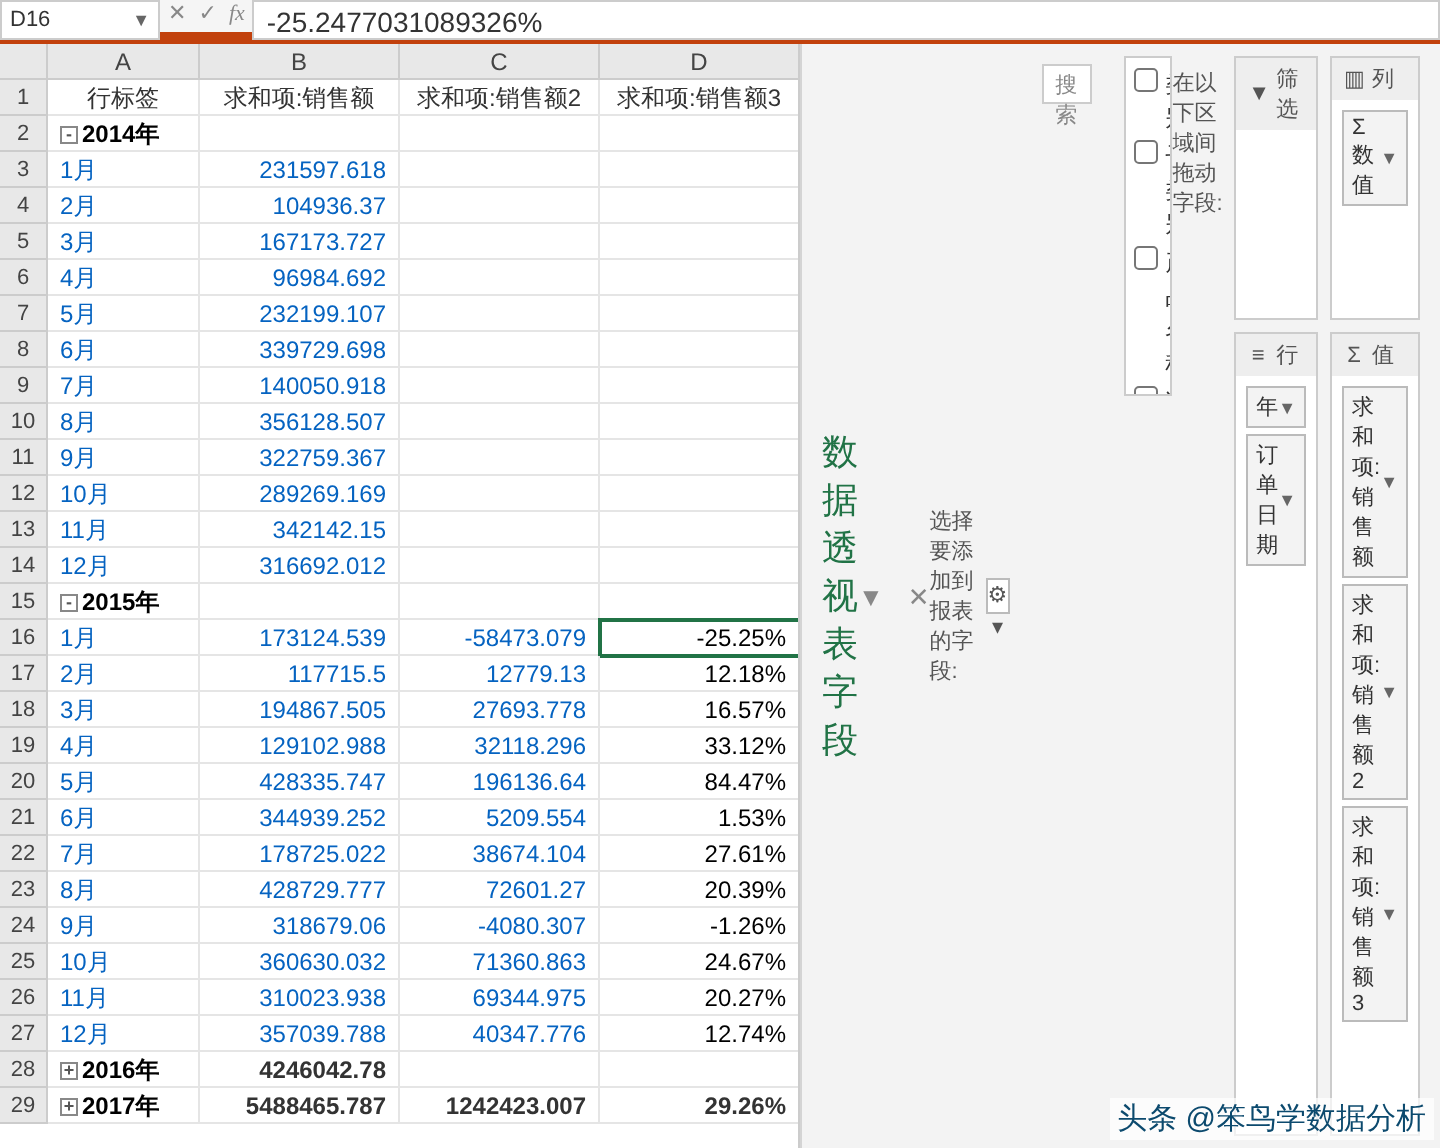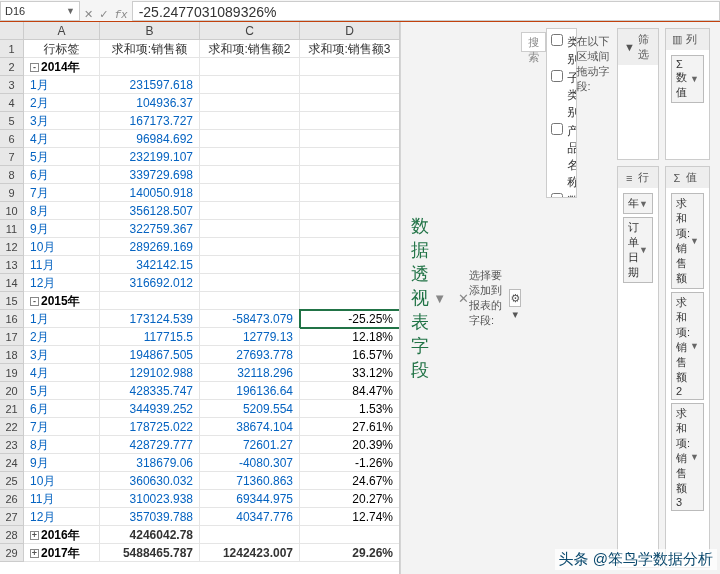--- a/index.html
+++ b/index.html
@@ -1,22 +1,22 @@
 <!DOCTYPE html>
 <html><head>
 <meta charset="utf-8">
 <style>
 *{box-sizing:border-box;margin:0;padding:0}
 body{font-family:"Microsoft YaHei",SimSun,Arial,sans-serif;font-size:12px;color:#333;background:#fff;width:720px;height:574px;overflow:hidden;position:relative}
-.formula-bar{display:flex;align-items:flex-end;height:22px;border-bottom:1px solid #c2410c;background:#f5f5f5}
+.formula-bar{display:flex;align-items:flex-start;height:22px;border-bottom:6px solid #c2410c;background:#f5f5f5}
 .name-box{width:80px;height:20px;border:1px solid #ccc;background:#fff;padding:2px 4px;font-size:11px;display:flex;align-items:center;justify-content:space-between}
 .name-box .dd{color:#666;font-size:9px}
 .fb-btns{display:flex;padding:0 4px;gap:6px;align-items:center;color:#888}
 .fb-btns span{font-size:11px}
-.fx{font-style:italic;font-family:Liberation Mono, monospace}
+.fx{font-style:italic;font-family:Liberation Serif, serif}
 .formula-input{flex:1;height:20px;border:1px solid #ccc;background:#fff;padding:2px 6px;font-size:14px}
 .main{display:flex;height:552px}
 .sheet{width:400px;border-right:1px solid #ccc;overflow:hidden}
 .grid{display:grid;grid-template-columns:24px 76px 100px 100px 100px;font-size:12px}
 .hdr{background:#e8e8e8;border-right:1px solid #ccc;border-bottom:1px solid #ccc;text-align:center;height:18px;line-height:18px;color:#444}
 .corner{background:#e8e8e8;border-right:1px solid #ccc;border-bottom:1px solid #ccc}
 .rh{background:#e8e8e8;border-right:1px solid #ccc;border-bottom:1px solid #ccc;text-align:center;height:18px;line-height:18px;color:#444;font-size:11px}
 .cell{border-right:1px solid #e5e5e5;border-bottom:1px solid #e5e5e5;height:18px;line-height:18px;padding:0 6px;text-align:right;overflow:hidden;white-space:nowrap}
 .cell.th{background:#fff;text-align:center;font-weight:normal}
 .cell.ta-c{text-align:left;color:#0563C1}
@@ -25,21 +25,21 @@
 .cell.num{color:#0563C1}
 .cell.pct{color:#000}
 .active{outline:2px solid #217346;outline-offset:-1px}
 .exp{display:inline-block;width:9px;height:9px;border:1px solid #888;line-height:7px;text-align:center;font-size:9px;margin-right:2px;vertical-align:1px;color:#555;background:#fff}
 .pane{flex:1;background:#f3f3f3;border-left:1px solid #d4d4d4;display:flex;flex-direction:row;padding:6px 10px}
 .pane-hdr{display:flex;align-items:center;justify-content:space-between;padding:6px 0}
 .pane-title{color:#217346;font-size:18px;font-weight:normal}
 .pane-ctrl{display:flex;gap:12px;color:#888;font-size:13px}
 .pane-sub{font-size:11px;color:#555;display:flex;justify-content:space-between;align-items:center;padding:4px 0}
 .gear{width:22px;height:18px;border:1px solid #bbb;background:#fff;text-align:center;line-height:16px;font-size:11px}
-.search{border:1px solid #ccc;background:#fff;height:20px;padding:2px 6px;font-size:11px;color:#888;margin:4px 0}
+.search{border:1px solid #ccc;background:#fff;height:20px;padding:2px 6px;font-size:11px;color:#888;margin:4px 16px}
 .fields{border:1px solid #ccc;background:#fff;padding:4px 2px;margin-bottom:4px;max-height:170px;overflow:auto}
 .fld{display:flex;align-items:flex-start;gap:4px;padding:1px 2px;font-size:12px}
 .fld input{width:12px;height:12px}
 .more{color:#0563C1;font-size:11px;padding:2px 4px}
 .areas-lbl{font-size:11px;color:#555;padding:6px 0 4px}
 .areas{display:grid;grid-template-columns:1fr 1fr;gap:6px;flex:1}
 .area{background:#fff;border:1px solid #ccc;display:flex;flex-direction:column}
 .area-h{background:#eee;padding:3px 6px;font-size:11px;color:#555;display:flex;align-items:center;gap:4px}
 .area-body{flex:1;padding:2px;overflow:auto}
 .chip{background:#f3f3f3;border:1px solid #bbb;padding:2px 4px;font-size:11px;margin:3px;display:flex;justify-content:flex-end;align-items:center}

